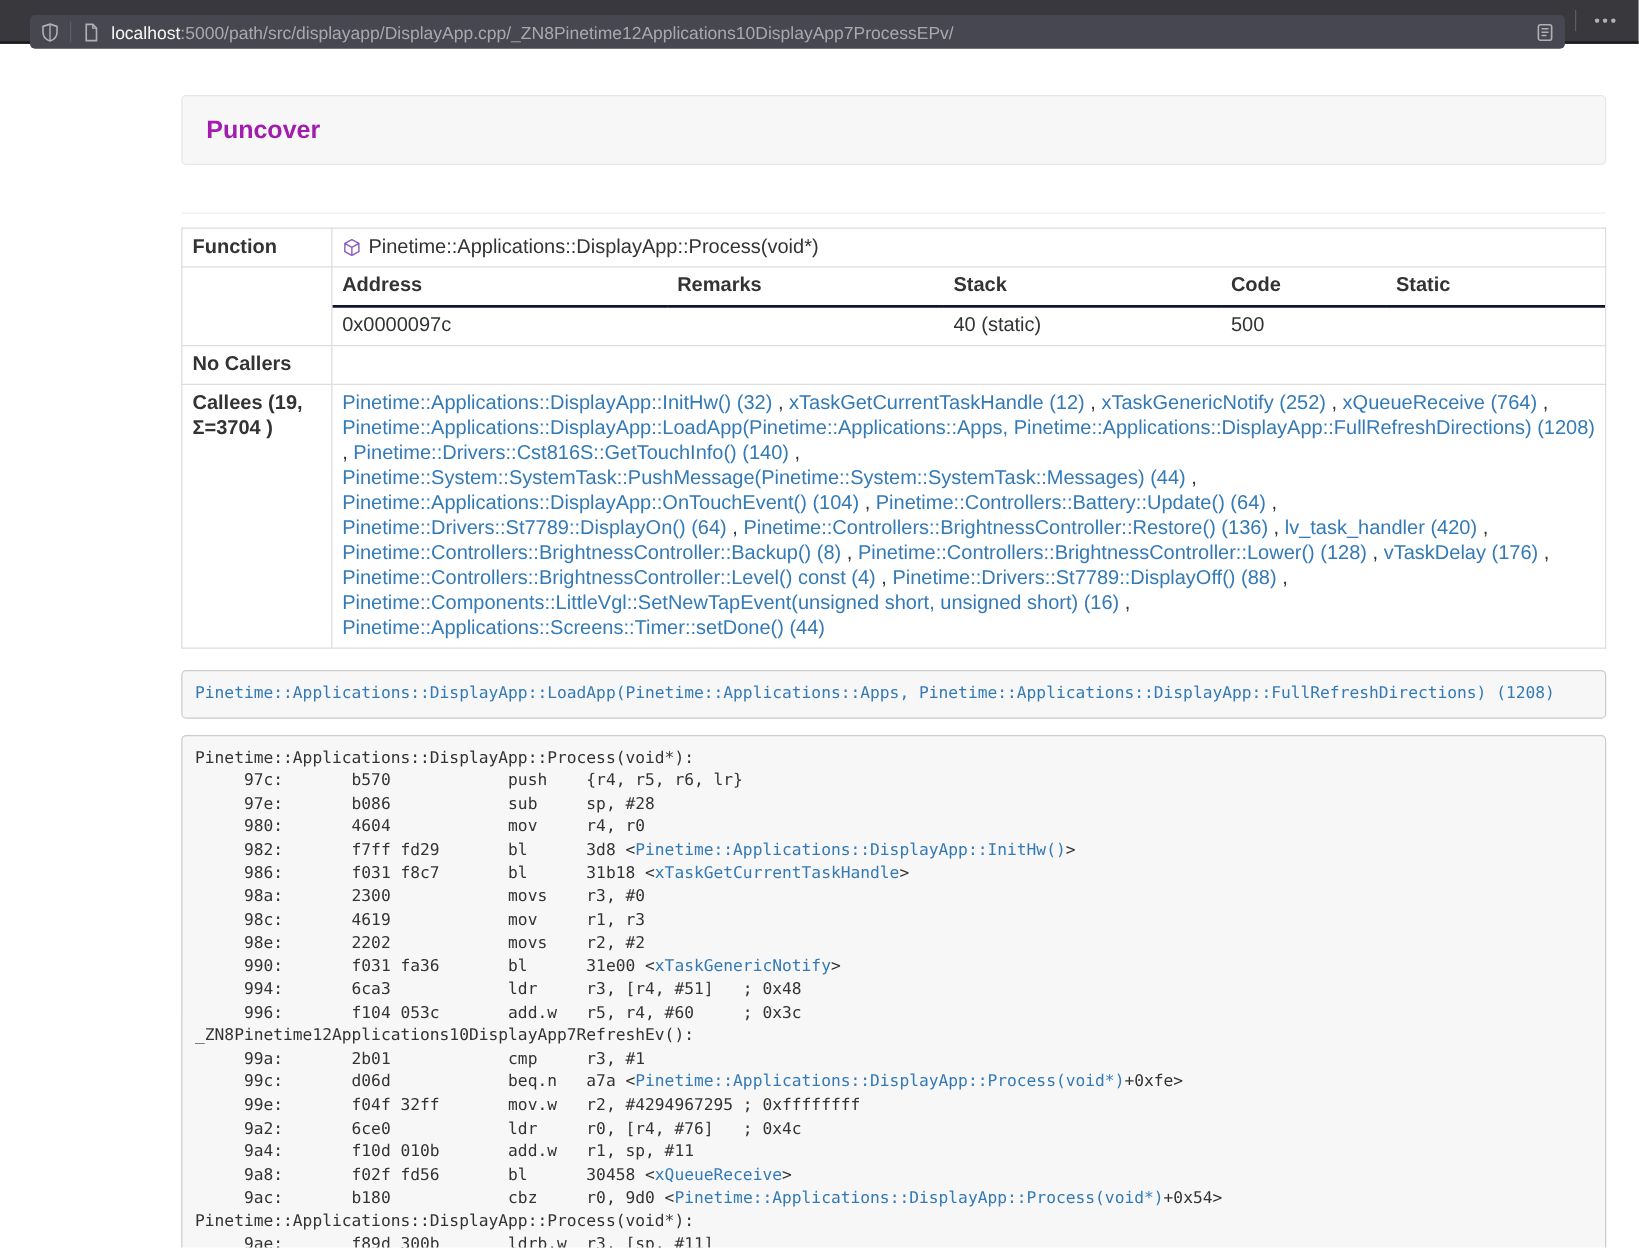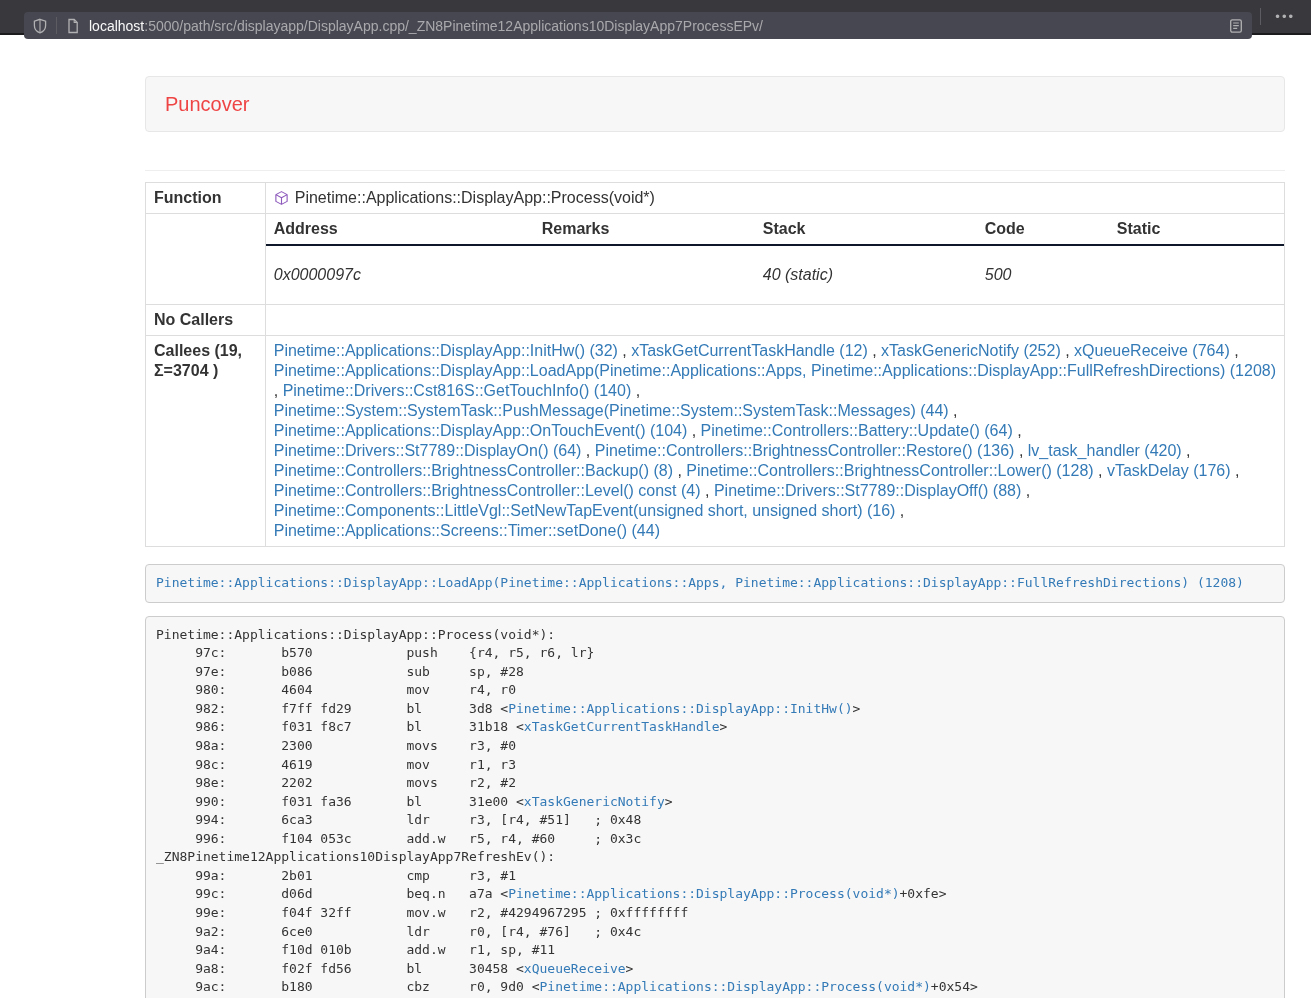--- a/index.html
+++ b/index.html
@@ -25,41 +25,41 @@
   .urlbar-spacer { flex:1; }
   .toolbar-right { display:flex; align-items:center; flex:0 0 auto; }
   .dots { color:#b1b1b3; font-size:13px; letter-spacing:2px; padding:0 6px; line-height:1; }
 
   
   .container { margin-left:145px; width:1140px; }
   .jumbo {
     margin-top:41px; background:#f7f7f7; border:1px solid #e7e7e7;
     border-radius:4px; padding:14px 19px;
   }
-  .jumbo-title { font-size:20px; line-height:26px; color:#ef4444; font-weight:400; }
+  .jumbo-title { font-size:20px; line-height:26px; color:#a21caf; font-weight:700; }
   hr.rule { border:0; border-top:1px solid #eee; margin:38px 0 11px; }
   .breadcrumb { margin:0 0 7px; line-height:20px; }
   a, .bc-link { color:#337ab7; text-decoration:none; cursor:pointer; }
   .bc-sep, .bc-suffix { color:#777; }
 
   table.outer { width:100%; border-collapse:collapse; margin:0 0 17px; }
   table.outer > tbody > tr > th,
   table.outer > tbody > tr > td {
     border:1px solid #ddd; padding:5px 8px; vertical-align:top;
     text-align:left; line-height:20px; font-size:16px;
   }
   th.row-label { width:145px; font-weight:bold; color:#333; }
   td.cell-nopad { padding:0 !important; }
 
   table.stats { width:100%; border-collapse:collapse; }
   table.stats th {
     padding:5px 8px; text-align:left; font-weight:bold;
     border-bottom:2px solid #0f172a; line-height:20px;
   }
-  table.stats td { padding:19px 8px; line-height:20px;font-style:italic; }
+  table.stats td { padding:5px 8px; line-height:20px; }
 
   .callees-cell { }
   .callee-link { white-space:nowrap; }
   .callee-sep { color:#333; }
 
   .func-cell { display:flex; align-items:center; gap:6px; }
   .cube-icon { width:15px; height:16px; flex:0 0 auto; }
 
   pre.hl, pre.code {
     background:#f7f7f7; border:1px solid #ccc; border-radius:4px;

